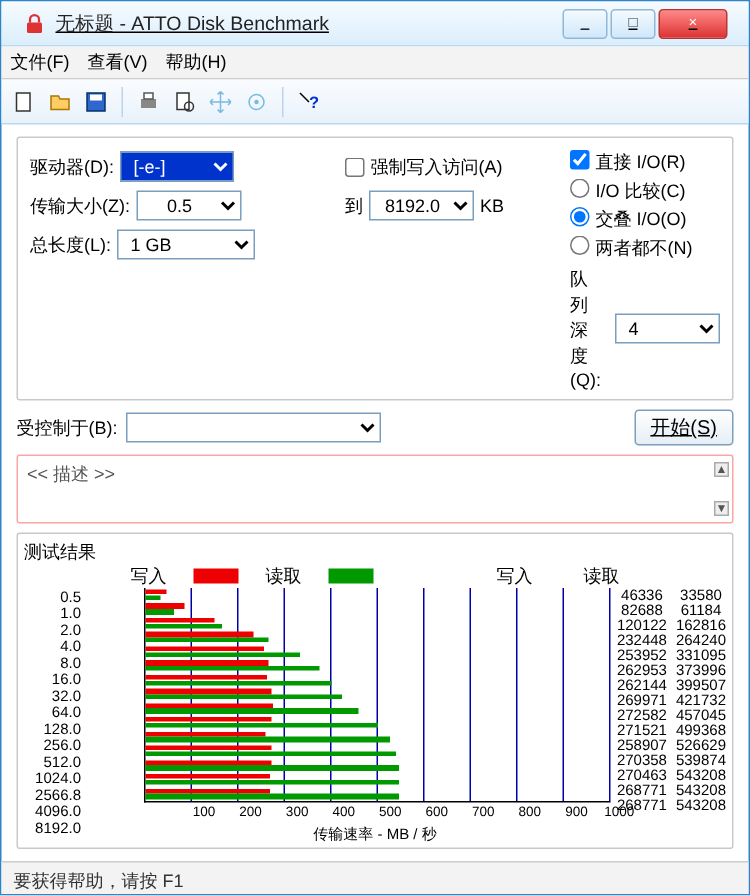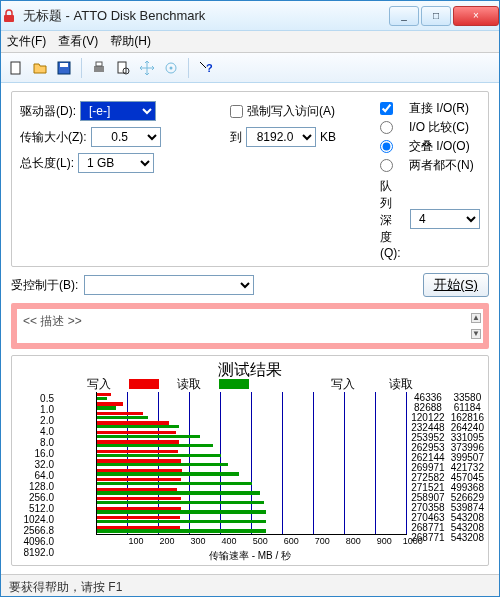--- a/index.html
+++ b/index.html
@@ -1,18 +1,18 @@
 <!DOCTYPE html>
 <html><head>
 <meta charset="utf-8">
 <style>
 * { box-sizing: border-box; margin: 0; padding: 0; }
 body { font-family: "Microsoft YaHei", "SimSun", Tahoma, sans-serif; font-size: 12px; background: #fff; }
 .window { width: 500px; height: 597px; border: 1px solid #2e84c8; background: #fff; display: flex; flex-direction: column; box-shadow: 0 0 4px rgba(0,0,0,.2); }
-.titlebar { height: 30px; background: linear-gradient(#f6fbff,#dbeefc); display: flex; align-items: center; padding: 0 0; border-bottom: 1px solid #b8d8f0; }
+.titlebar { height: 30px; background: linear-gradient(#f6fbff,#dbeefc); display: flex; align-items: center; padding: 0 14px; border-bottom: 1px solid #b8d8f0; text-decoration: underline; }
 .titlebar .ico { width:16px; height:16px; margin-right:6px; display:inline-block; }
 .titlebar .ico svg { width:16px; height:16px; }
 .titlebar .title { flex:1; color:#222; font-size:13px; }
 .winbtns { display:flex; gap:2px; }
 .winbtn { width:30px; height:20px; border:1px solid #8fb8d8; border-radius:3px; background:linear-gradient(#f4faff,#d0e8fb); display:flex; align-items:center; justify-content:center; font-size:10px; color:#234; cursor:pointer; }
 .winbtn.close { background:linear-gradient(#f88,#d33); color:#fff; width:46px; border-color:#b33; }
 .menubar { height:22px; background:#f3f3f3; border-bottom:1px solid #ccc; display:flex; align-items:center; padding:0 6px; gap:12px; }
 .menubar span { cursor:pointer; }
 .toolbar { height:30px; background:linear-gradient(#fafcff,#e8f2fb); border-bottom:1px solid #b8d8f0; display:flex; align-items:center; padding:0 6px; gap:6px; }
 .tbtn { width:18px; height:18px; display:flex; align-items:center; justify-content:center; cursor:pointer; color:#333; }
@@ -20,31 +20,31 @@
 .tsep { width:1px; height:20px; background:#bcd4ea; margin:0 2px; }
 .content { flex:1; padding:8px 10px; display:flex; flex-direction:column; gap:6px; overflow:hidden; }
 .params { border:1px solid #c9c9c9; border-radius:2px; padding:8px 8px 6px; display:grid; grid-template-columns: 200px 140px 1fr; gap:4px 10px; font-size:12px; }
 .row { display:flex; align-items:center; gap:4px; height:22px; }
 .row label { white-space:nowrap; }
 select, input[type=text] { font-size:12px; height:20px; border:1px solid #7a9ebd; background:#fff; padding:0 4px; }
 select { min-width:70px; }
 .chk { display:flex; align-items:center; gap:4px; }
 input[type=checkbox], input[type=radio] { margin:0; }
 .rightcol { display:flex; flex-direction:column; gap:2px; }
-.rightcol label { display:flex; align-items:center; gap:16px; }
+.rightcol label { display:flex; align-items:flex-start; gap:4px; }
 .qd { display:flex; align-items:center; gap:9px; justify-content:flex-end; margin-top:2px; }
 .ctrlrow { display:flex; align-items:center; gap:6px; }
 .ctrllabel { white-space:nowrap; }
 .ctrlwrap { flex:1; }
 .startbtn { margin-left:auto; padding:2px 10px; border:1px solid #7a9ebd; border-radius:3px; background:linear-gradient(#fefefe,#e6eef6); cursor:pointer;text-decoration:underline; }
-.descbox { border:6px solid #fca5a5; border-radius:2px; height:46px; padding:4px 6px; color:#555; overflow:hidden; position:relative; }
+.descbox { border:1px solid #fca5a5; border-radius:2px; height:46px; padding:4px 6px; color:#555; overflow:hidden; position:relative; }
 .descbox .scroll { position:absolute; right:2px; top:4px; bottom:4px; width:10px; display:flex; flex-direction:column; justify-content:space-between; }
 .scroll div { width:10px; height:10px; border:1px solid #aaa; background:#eee; font-size:8px; text-align:center; line-height:8px; }
 .chartbox { border:1px solid #c9c9c9; border-radius:2px; flex:1; display:flex; flex-direction:column; padding:4px 4px 2px; min-height:0; }
-.chartbox h4 { text-align:center; font-weight:normal; font-size:16px; height:16px;font-family:Liberation Serif, serif; }
+.chartbox h4 { font-weight:normal; font-size:12px; height:16px;font-family:Liberation Serif, serif; }
 .legend { display:flex; justify-content:center; gap:18px; height:16px; align-items:center; font-size:12px; }
 .legend span.sw { display:inline-block; width:30px; height:10px; }
 .chartmain { flex:1; display:flex; gap:4px; min-height:0; }
 .ylabels { width:40px; display:flex; flex-direction:column; justify-content:space-between; font-size:10px; text-align:right; padding:1px 2px 14px 0; }
 .plot { flex:1; position:relative; border-left:1px solid #000; border-bottom:1px solid #000; margin-bottom:14px;margin-left:36px; }
 .grid { position:absolute; inset:0; display:flex; }
 .grid div { flex:1; border-right:1px solid #00a; }
 .bars { position:absolute; inset:0; display:flex; flex-direction:column; }
 .barrow { flex:1; position:relative; }
 .barrow .w { position:absolute; left:0; top:10%; height:35%; background:#e00; }
@@ -179,21 +179,21 @@
         <select style="width:60px;text-align:center"><option>0.5</option></select>
       </div>
       <div class="row">
         <span>到</span>
         <select style="width:70px;text-align:center"><option>8192.0</option></select>
         <span>KB</span>
       </div>
 
       <div class="row">
         <label>总长度(L):</label>
-        <select style="width:76px"><option>1 GB</option></select>
+        <select style="width:92px"><option>1 GB</option></select>
       </div>
       <div class="row"></div>
     </div>
 
     <div class="ctrlrow">
       <span class="ctrllabel">受控制于(B):</span>
       <div class="ctrlwrap"><select style="width:170px"><option></option></select></div>
       <button class="startbtn"><span>开始(S)</span></button>
     </div>
 

